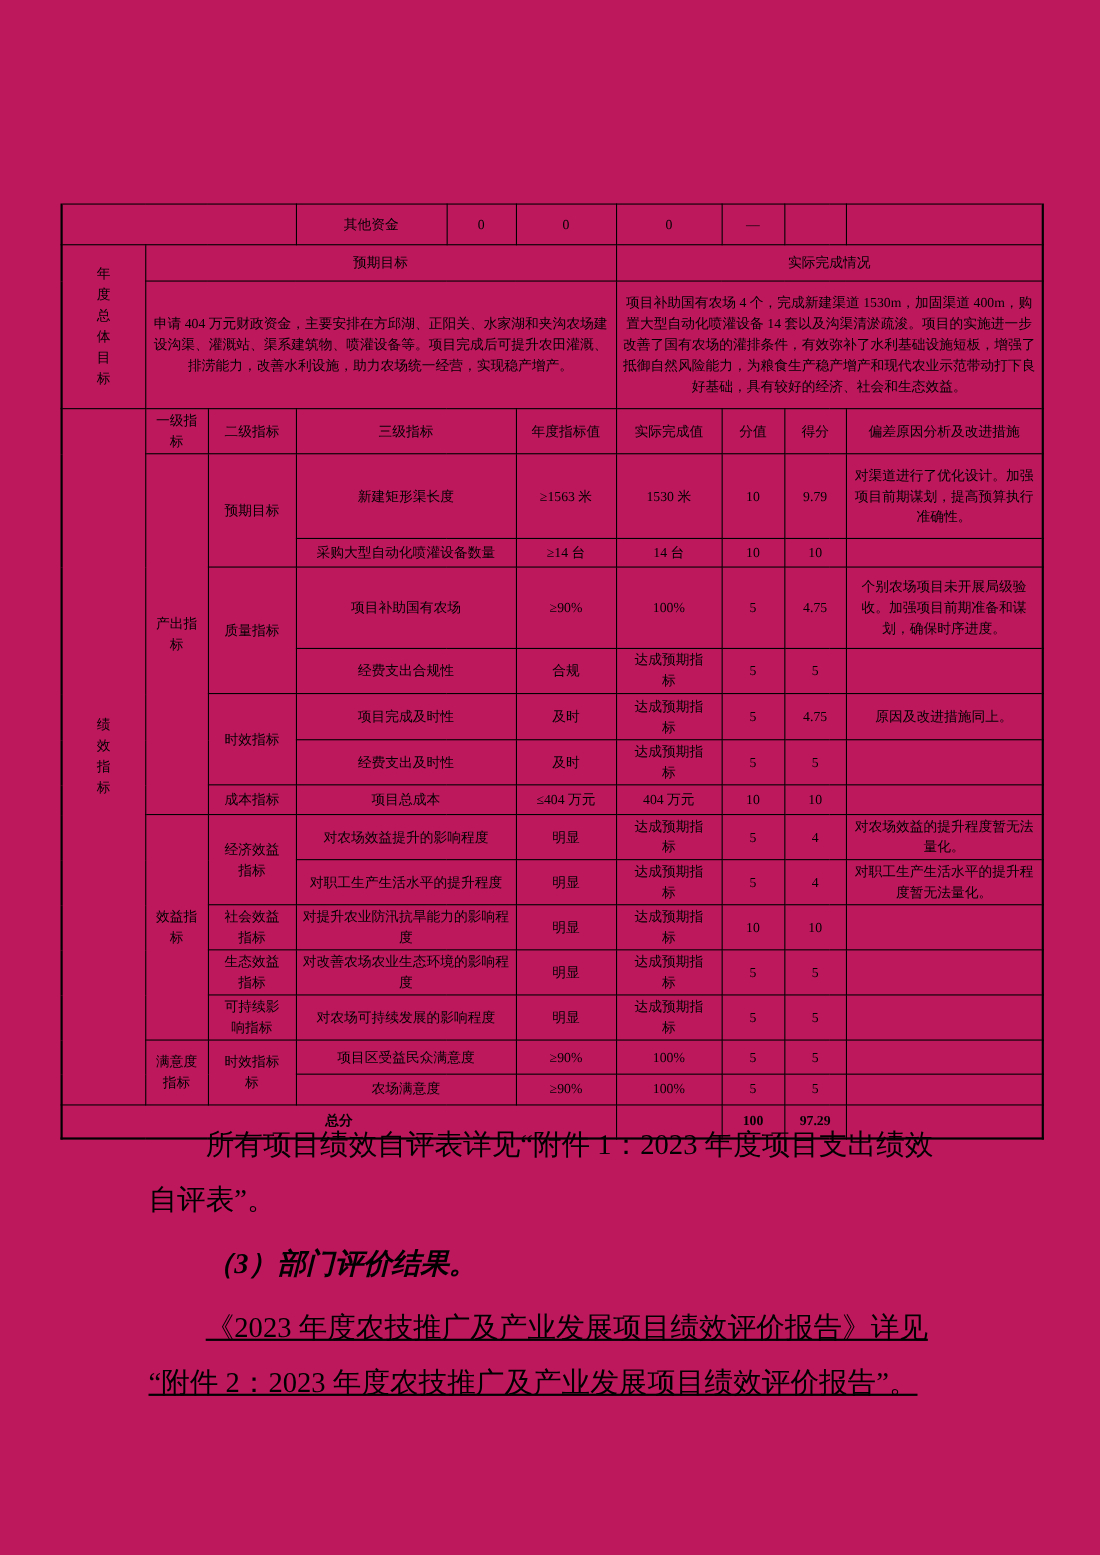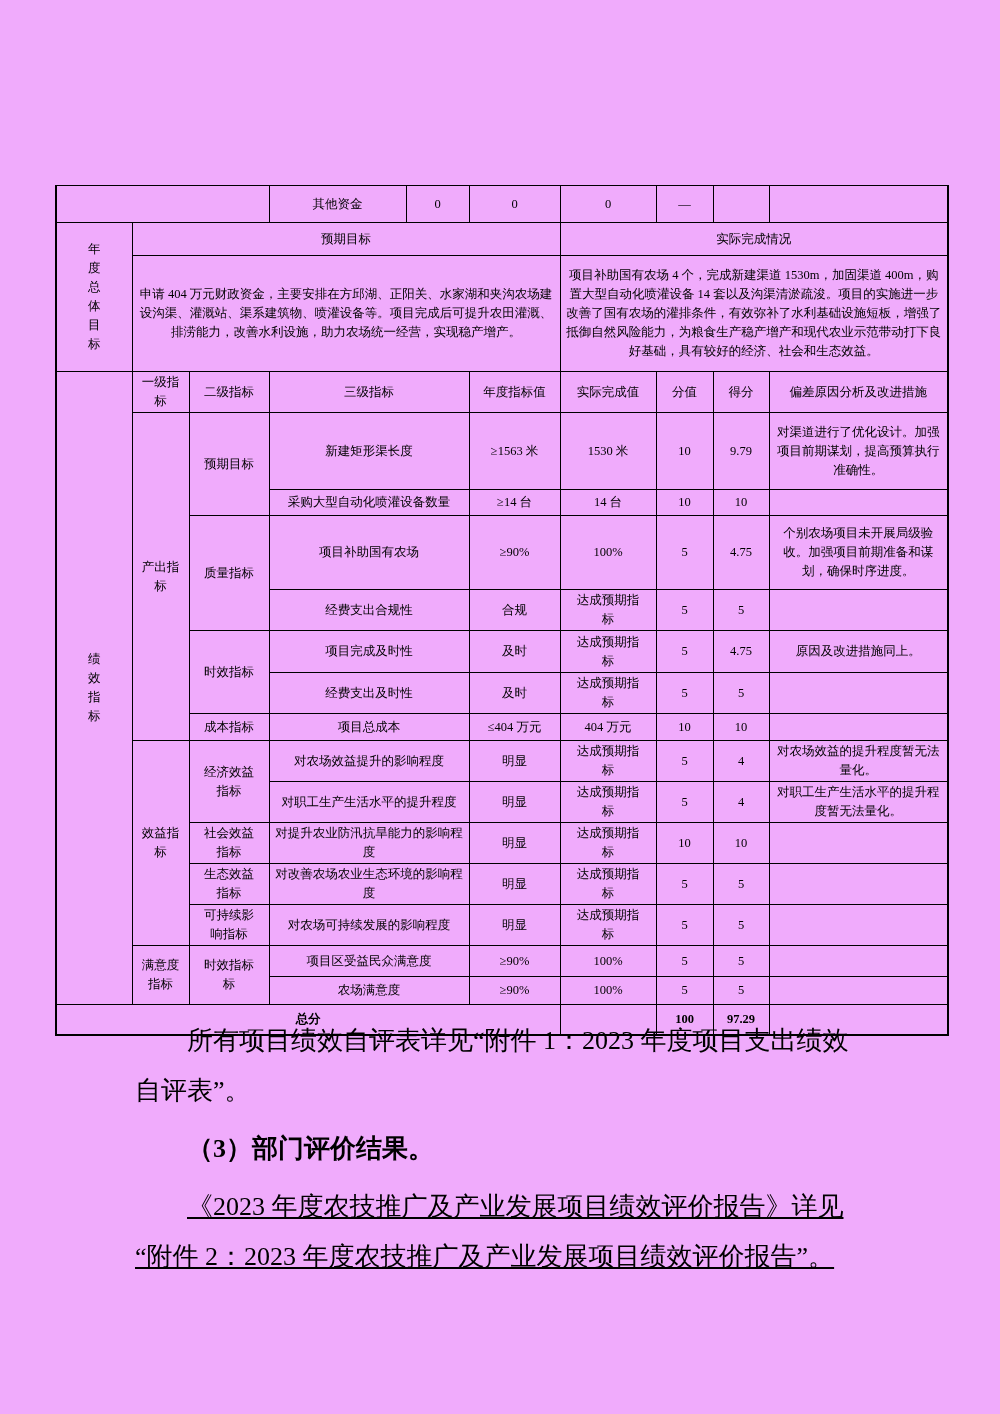--- a/index.html
+++ b/index.html
@@ -1,20 +1,20 @@
 <!DOCTYPE html>
 <html><head>
 <meta charset="utf-8">
 <style>
   html,body { margin:0; padding:0; background:#888; }
   .page {
     position:relative;
     width:1000px; height:1414px;
     margin:0 auto;
-    background:#f0abfc;
+    background:#be185d;
     font-family:"Liberation Serif","DejaVu Serif",serif;
     color:#000;
     overflow:hidden;
   }
   .table-wrap { position:absolute; left:55px; top:185px; width:892px; }
   table.report {
     border-collapse:collapse;
     table-layout:fixed;
     width:892px;
     border:2px solid #000;
@@ -39,21 +39,21 @@
 
   .text-block {
     position:absolute;
     left:135px; top:1016px;
     width:753px;
     font-size:26px;
     line-height:50px;
     text-align:justify;
   }
   .para { margin:0; white-space:pre-line; text-indent:52px; }
-  .sub-heading { margin:8px 0 0 0; font-weight:bold; text-indent:52px; }
+  .sub-heading { margin:8px 0 0 0; font-weight:bold; text-indent:52px;font-style:italic; }
   .para.second { margin-top:8px;text-decoration:underline; }
   .page-number { margin-top:-14px; text-align:right; font-size:25px; line-height:28px; }
 </style>
 </head>
 <body>
 
 <div class="page">
 
   <div class="table-wrap">
     <table class="report">

